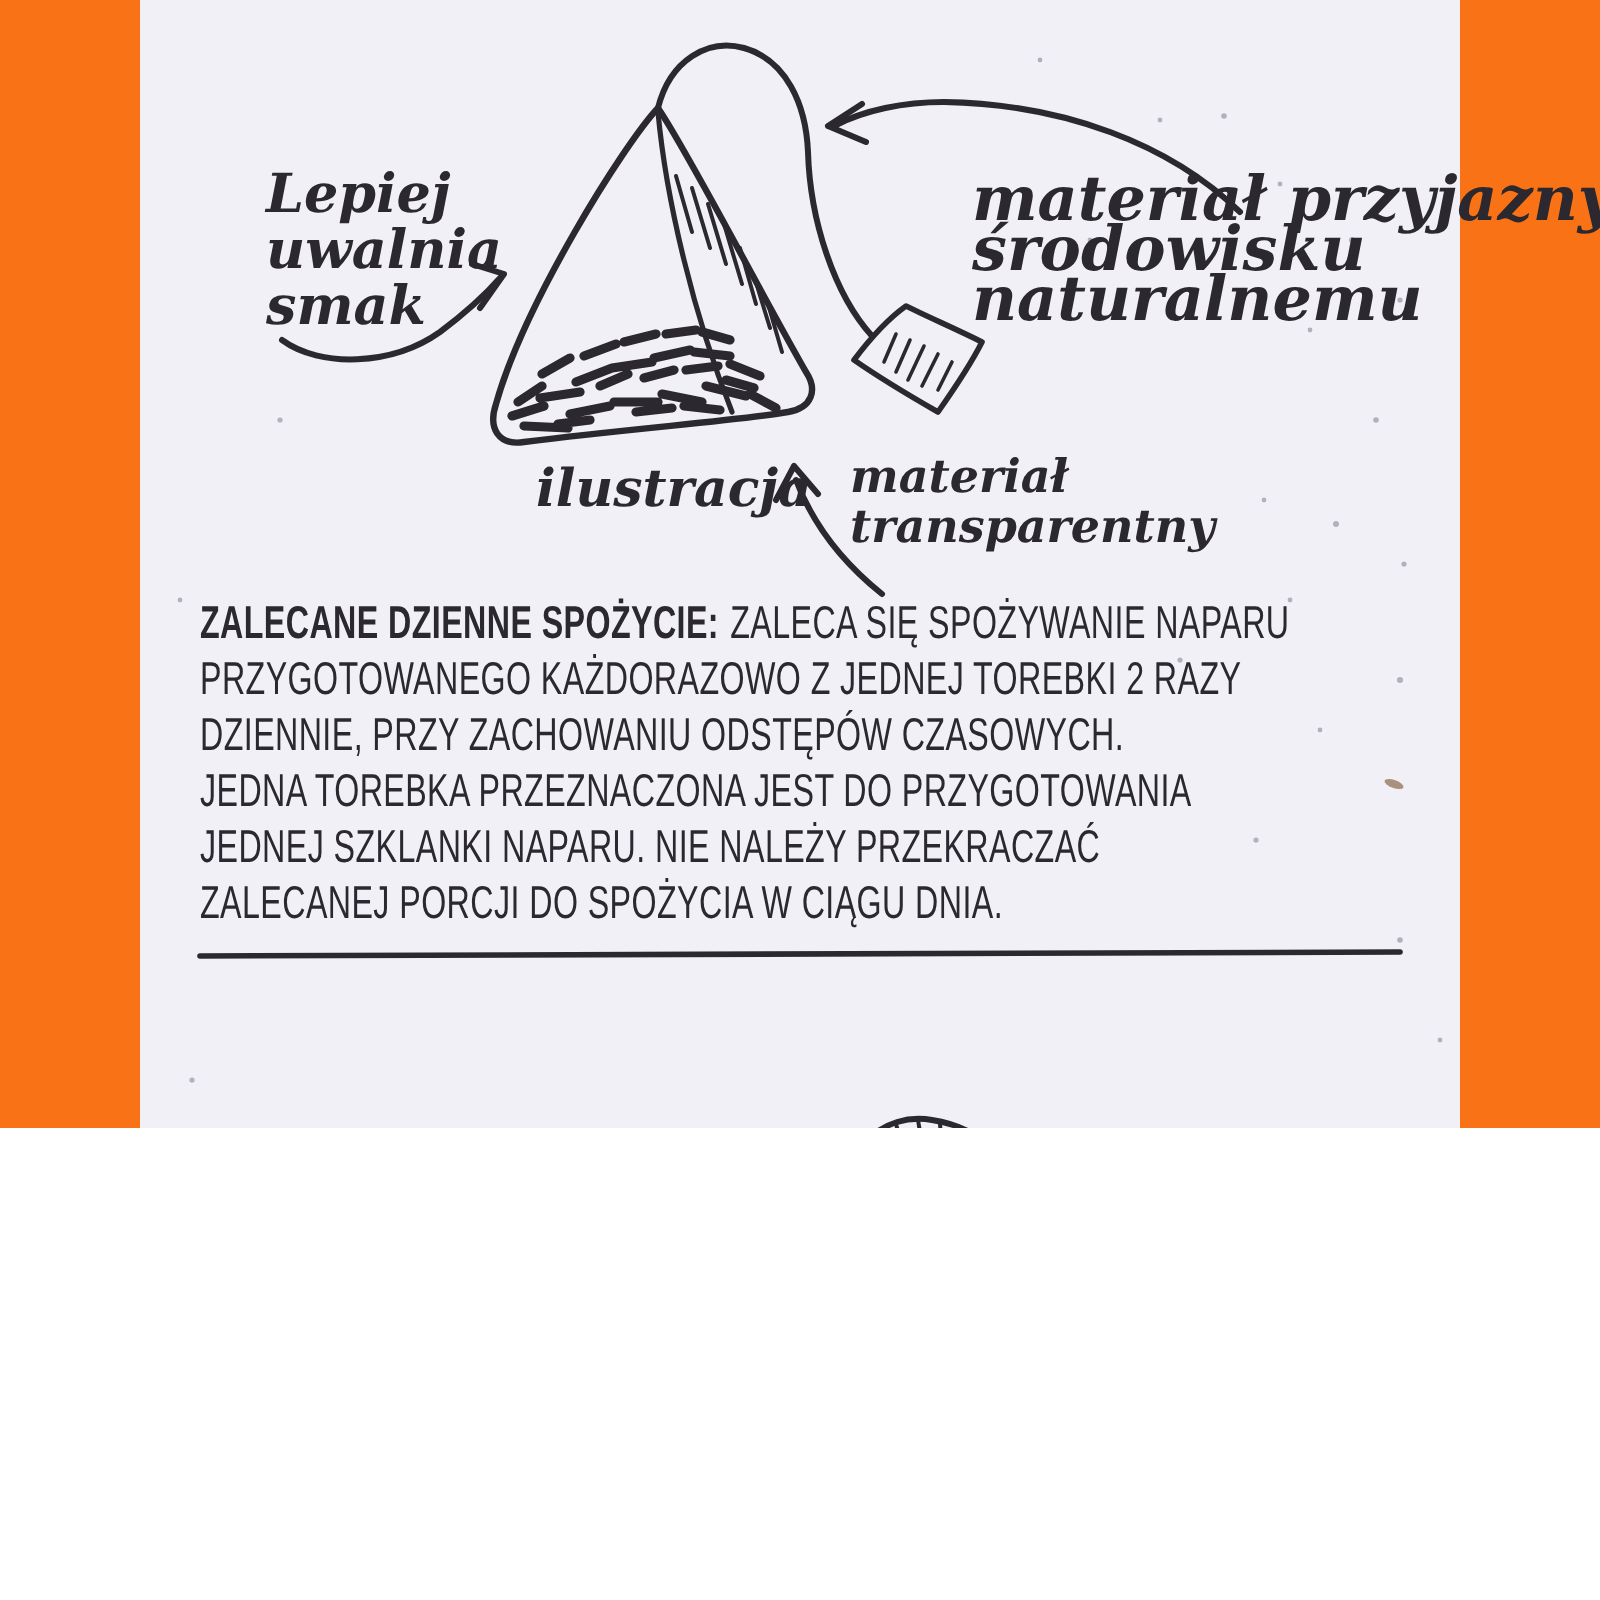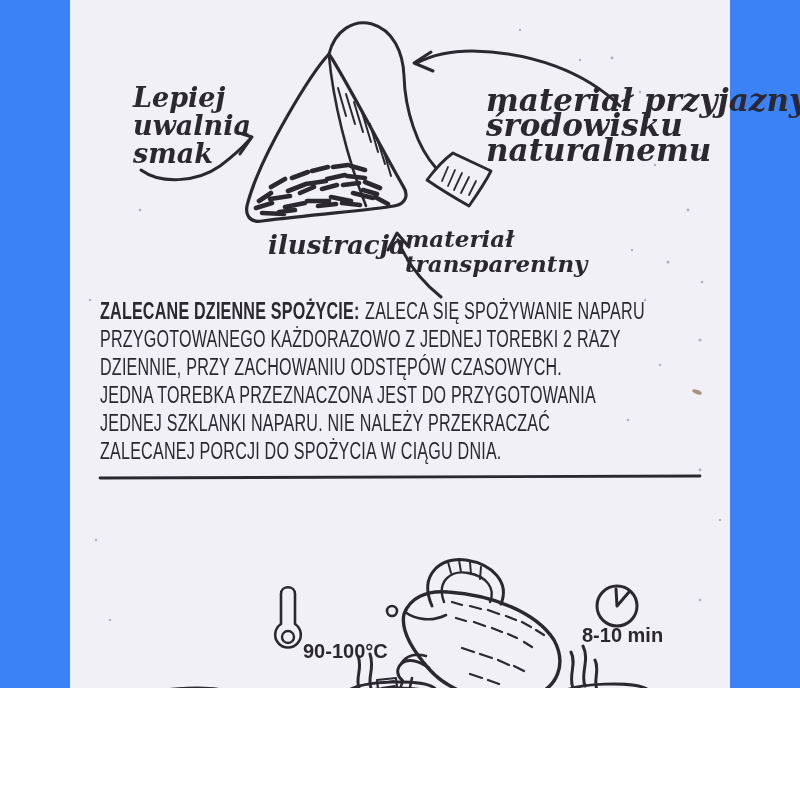--- a/index.html
+++ b/index.html
@@ -1,25 +1,25 @@
 <!DOCTYPE html>
 <html><head>
 <meta charset="utf-8">
 <style>
   html,body{margin:0;padding:0;background:#ffffff;}
-  .page{position:relative;width:800px;height:688px;background:#3b82f6;overflow:hidden;
+  .page{position:relative;width:800px;height:564px;background:#f97316;overflow:hidden;
         font-family:"Liberation Sans",sans-serif;color:#2b2830;}
   .scan{position:absolute;left:70px;top:0;width:660px;height:800px;background:#f1f0f6;}
   svg.art{position:absolute;left:0;top:0;width:800px;height:800px;}
   .note{position:absolute;font-family:"DejaVu Serif",serif;font-style:italic;font-weight:700;
         color:#2b2830;z-index:3;}
   .note div{white-space:nowrap;}
   .flavor{left:133px;top:84px;font-size:27px;line-height:28px;}
   .eco{left:486px;top:88px;font-size:31px;line-height:25px;}
-  .transparent{left:405px;top:226px;font-size:23px;line-height:25px;}
+  .transparent{left:425px;top:226px;font-size:23px;line-height:25px;}
   .illu{left:268px;top:230px;font-size:26px;}
   .caps{position:absolute;z-index:3;}
   .cap-line{white-space:nowrap;font-size:23px;line-height:28px;letter-spacing:.3px;
             transform:scaleX(.7);transform-origin:0 0;}
   .bh{font-weight:700;margin-right:8px;}
   .big-num{font-size:31px;font-weight:400;letter-spacing:1px;margin:0 5px;line-height:1;}
   .daily{left:100px;top:297px;}
   .prep{left:100px;top:485px;}
   .iconlabel{position:absolute;z-index:3;font-weight:700;font-size:20px;white-space:nowrap;}
   .temp{left:303px;top:592px;margin-top:48px;}

